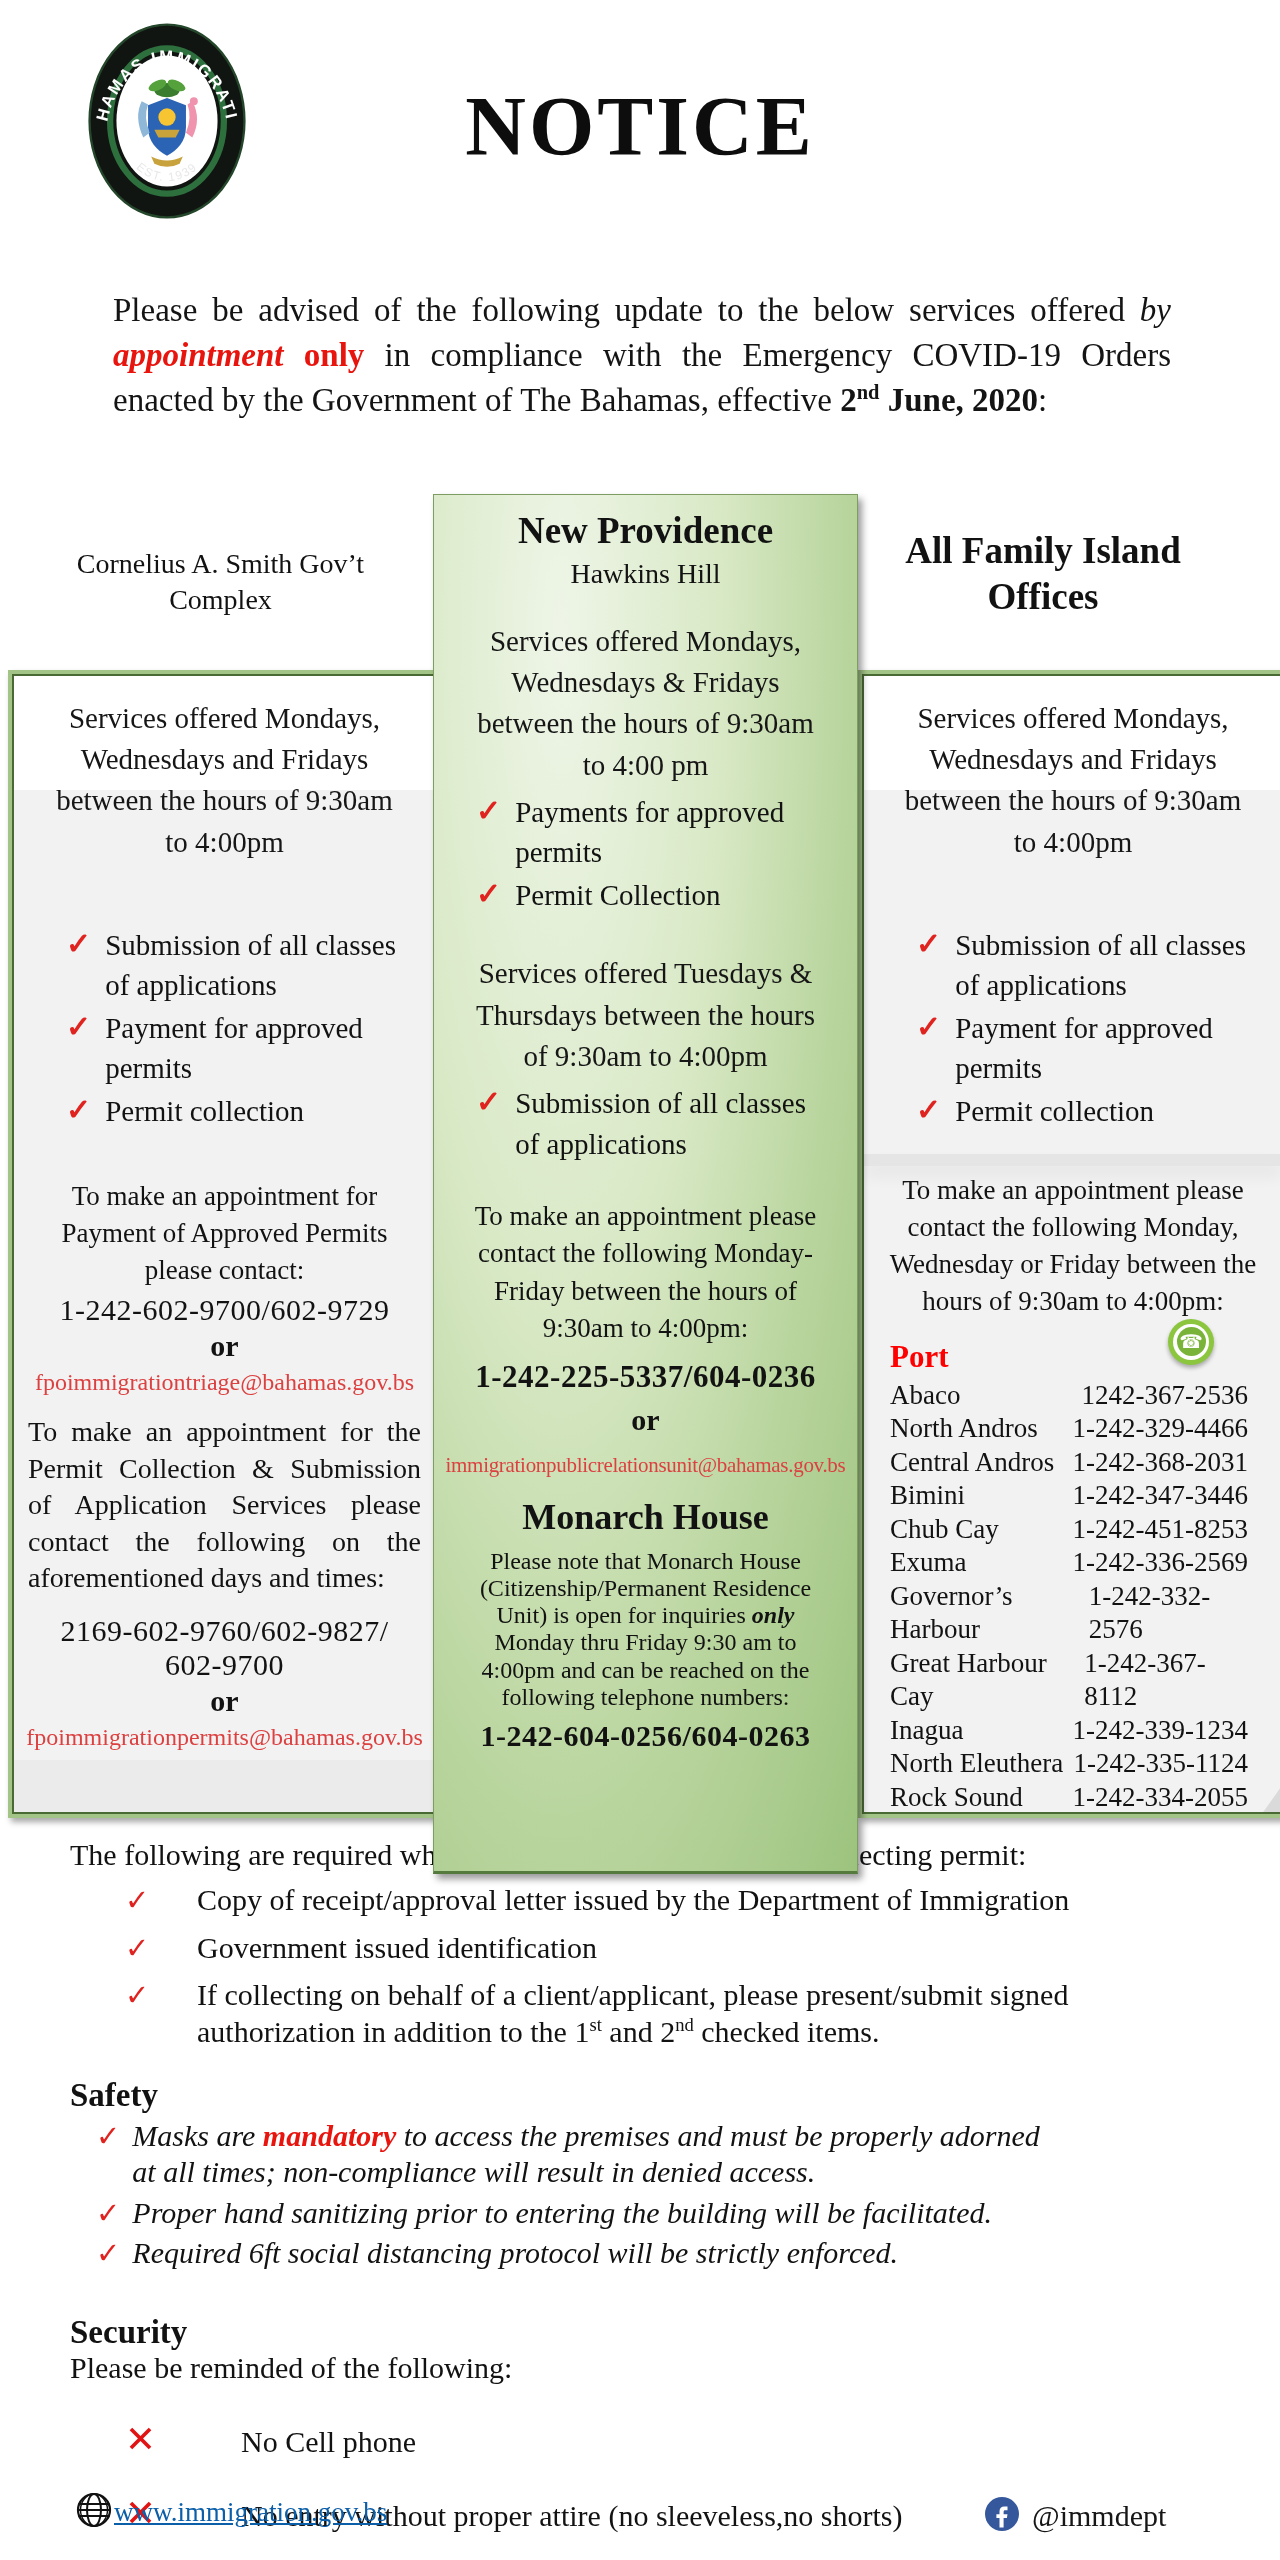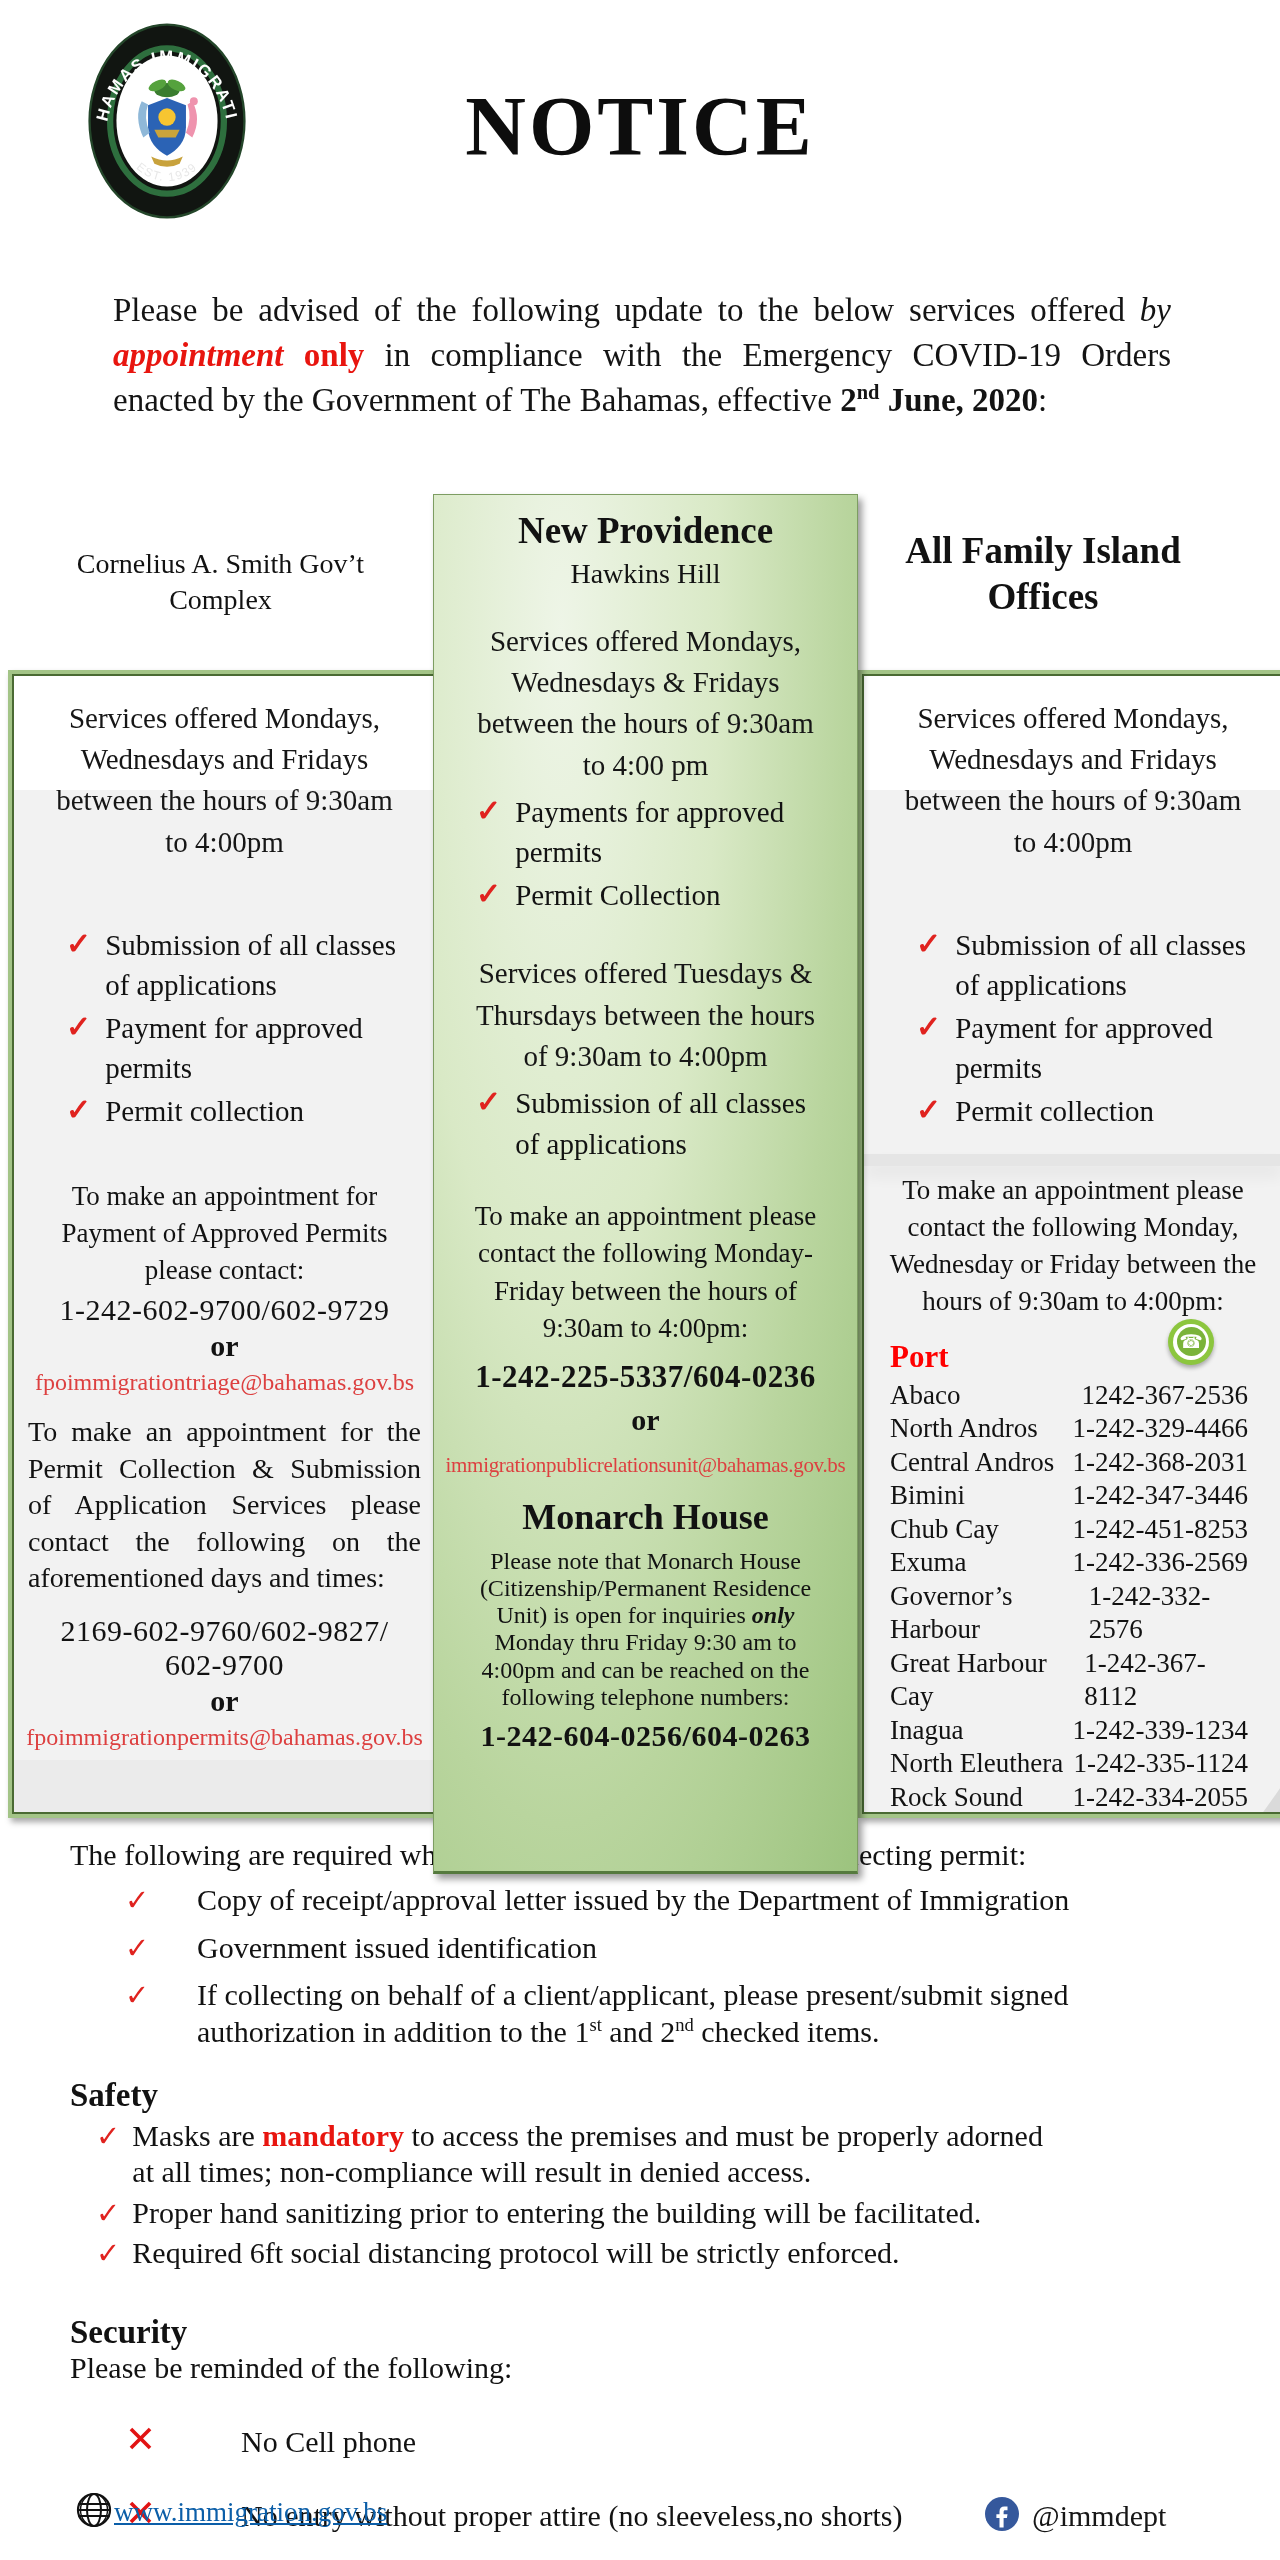--- a/index.html
+++ b/index.html
@@ -81,21 +81,21 @@
 
   
   #bottom{left:70px;top:1838px;width:1152px;}
   .req-head{font-size:30px;}
   .req-item{display:flex;margin-top:10px;padding-left:55px;}
   .req-check{color:#e0231f;font-size:29px;width:72px;flex:none;line-height:1.3;}
   .req-text{font-size:30px;line-height:1.22;white-space:pre-line;}
   .sec-head{font-weight:bold;font-size:33px;margin-top:26px;}
   .saf-item{display:flex;gap:12px;padding-left:26px;margin-top:4px;}
   .saf-check{color:#e0231f;font-size:29px;flex:none;line-height:1.25;}
-  .saf-text{font-size:30px;line-height:1.22;white-space:pre-line;}
+  .saf-text{font-size:30px;line-height:1.22;white-space:pre-line;font-style:italic;}
   .sec-note{font-size:30px;}
   .x-item{display:flex;align-items:baseline;padding-left:55px;margin-top:36px;}
   .x-mark{color:#e21313;font-size:37px;width:116px;flex:none;line-height:1;}
   .x-text{font-size:30px;}
 
   
   #footer-left{left:74px;top:2490px;display:flex;align-items:center;}
   .weblink{color:#0b5ea8;text-decoration:underline;font-size:27px;cursor:pointer;}
   #footer-right{left:984px;top:2496px;display:flex;align-items:center;gap:12px;}
   .fb-handle{font-size:30px;color:#161616;}

